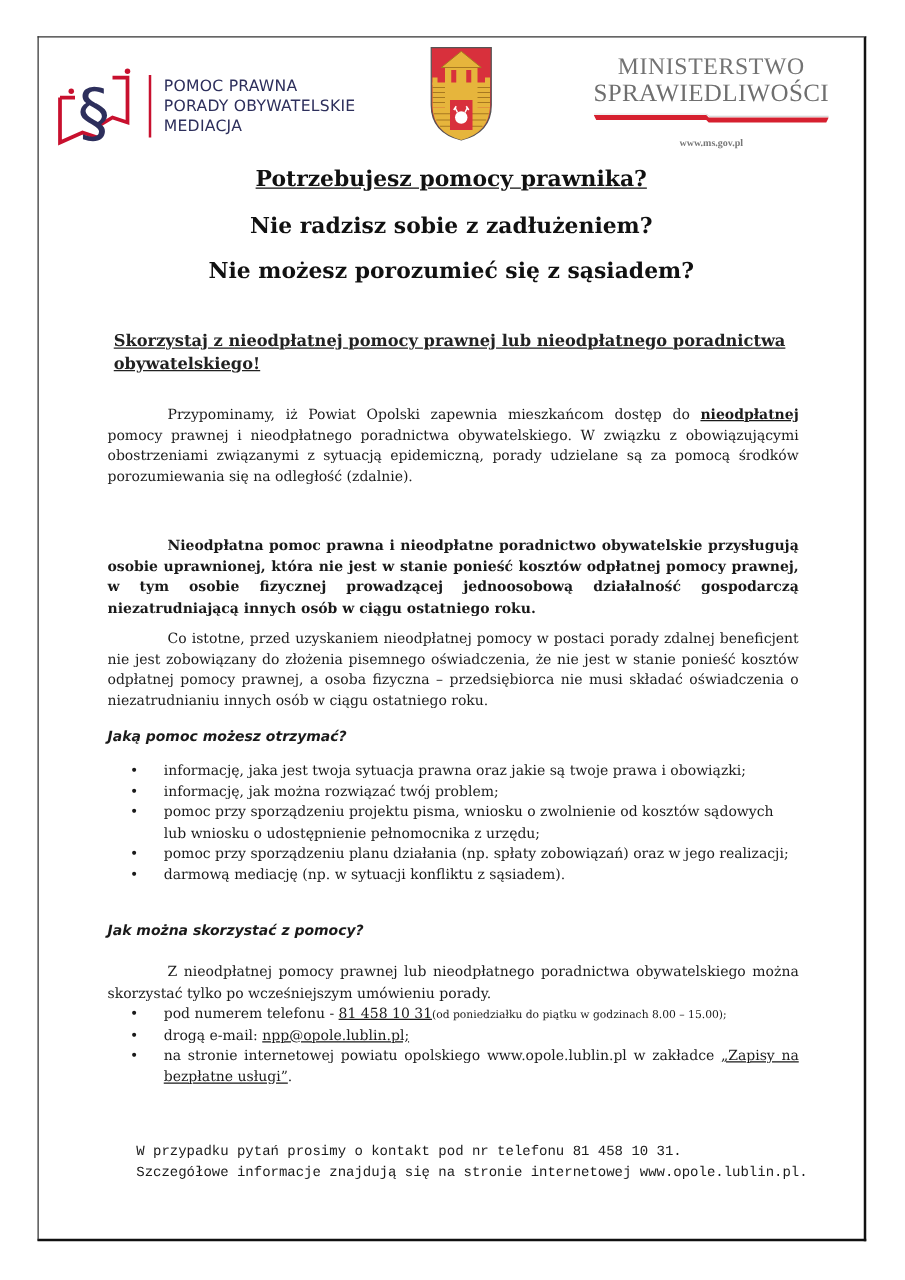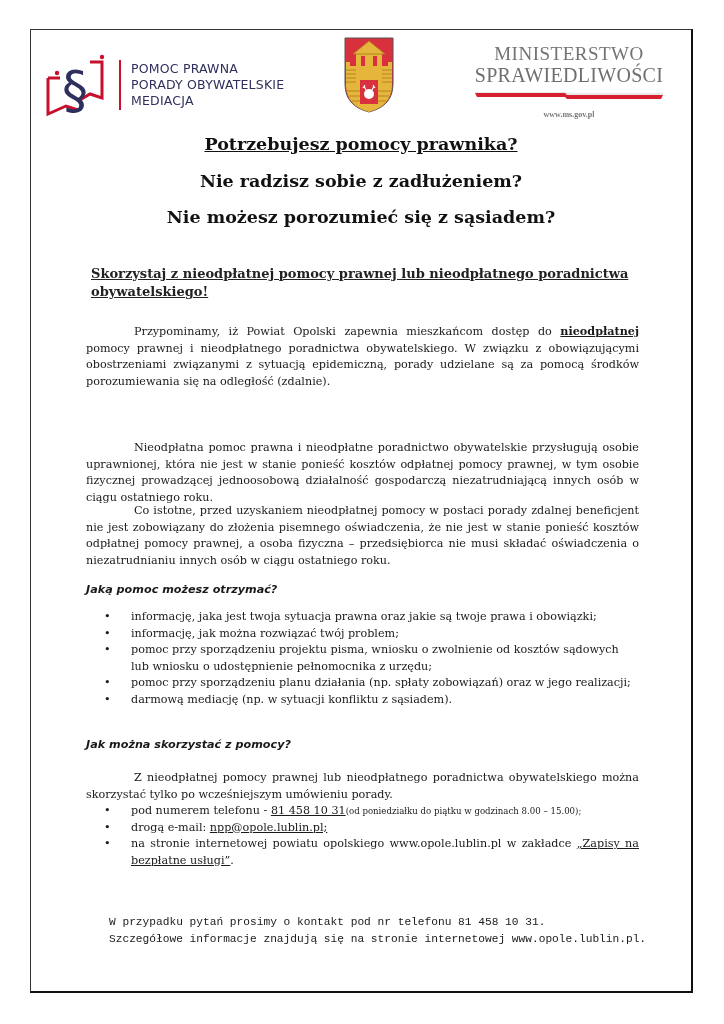--- a/index.html
+++ b/index.html
@@ -29,21 +29,21 @@
     .h2 { top: 141px; }
     .h3 { top: 177px; }
     .cta { position: absolute; left: 60px; width: 545px; top: 235px; 
       font-family: "DejaVu Serif", "Liberation Serif", serif; font-weight: bold; font-size: 13px; line-height: 18px;
       color: #222; text-decoration: underline; }
 
     
     .body { position: absolute; left: 55px; width: 553px; font-family: "DejaVu Serif", "Liberation Serif", serif;
       font-size: 11.2px; line-height: 16.5px; color: #1a1a1a; text-align: justify; }
     .p1 { top: 293px; }
-    .p2 { top: 410px; }
+    .p2 { top: 398px; font-weight: bold; }
     .p3 { top: 473px; }
     .indent { text-indent: 48px; }
     .u-bold { font-weight: bold; text-decoration: underline; }
     .section-h { position: absolute; left: 55px; font-family: "DejaVu Sans", "Liberation Sans", sans-serif;
       font-weight: bold; font-size: 11.2px; color: #1a1a1a; font-style: italic; }
     .s1 { top: 553px; }
     .s2 { top: 708px; }
     ul.blist { list-style: none; margin: 0; padding: 0; }
     ul.blist li { position: relative; padding-left: 45px; text-align: left; }
     ul.blist li .bullet { position: absolute; left: 18px; top: 0; }

